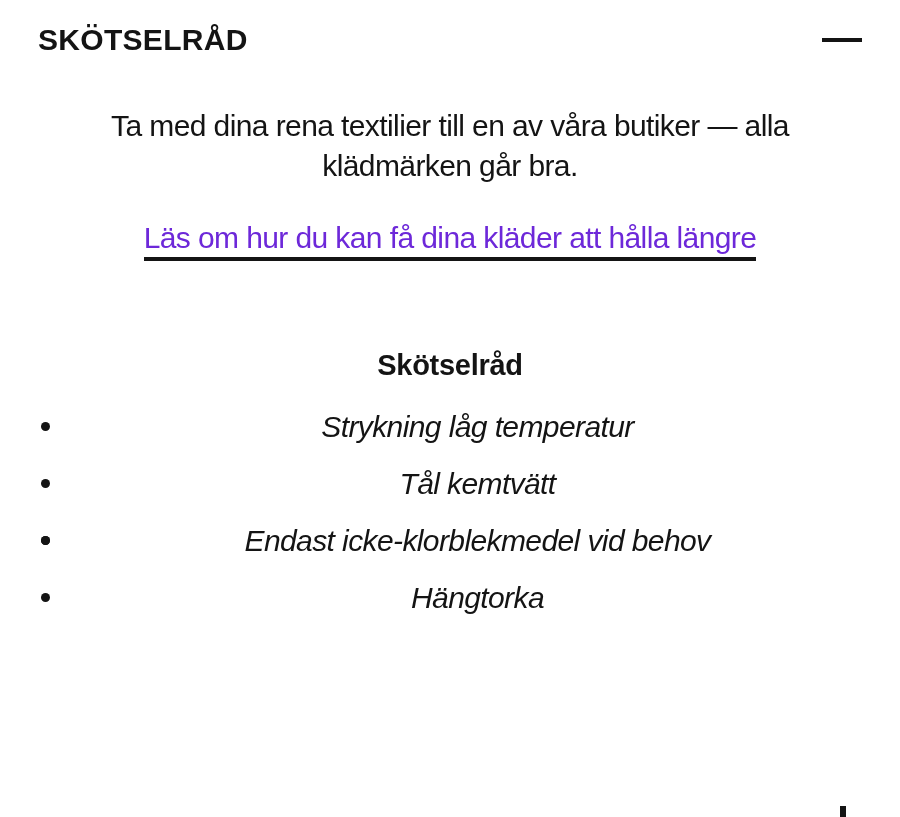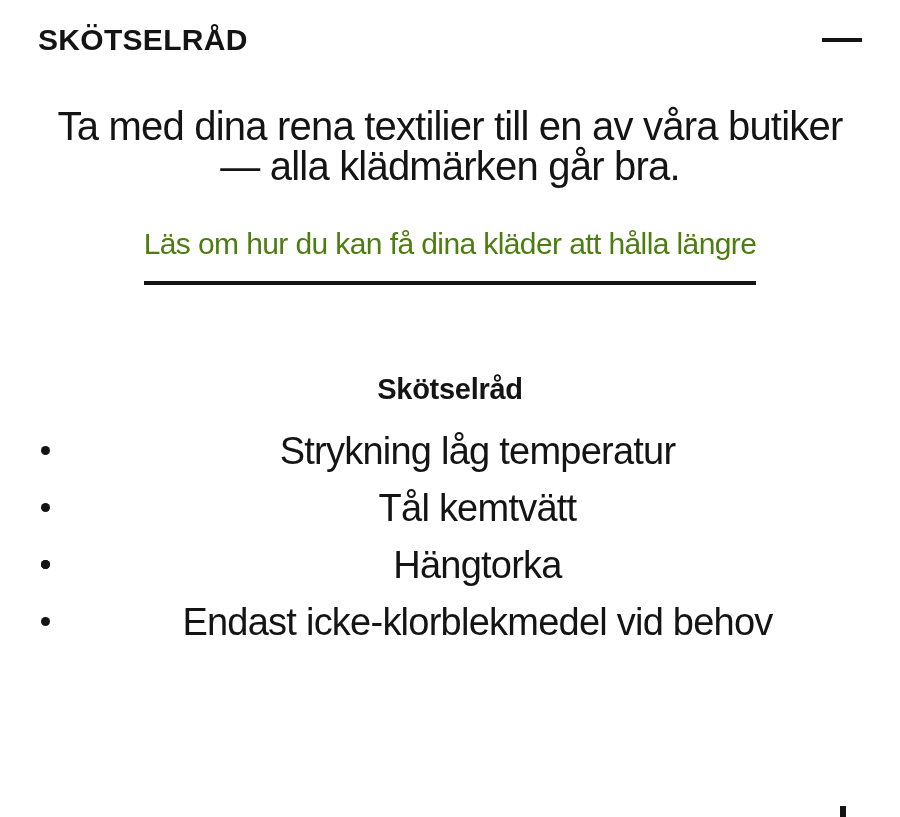--- a/index.html
+++ b/index.html
@@ -34,58 +34,59 @@
   .minus-icon {
     width: 40px;
     height: 4px;
     background: #141414;
     margin-right: 0px;
   }
   
   .intro {
     margin-top: 48px;
     max-width: 828px;
-    font-size: 40px;
+    font-size: 30px;
     line-height: 40px;
     letter-spacing: -0.02em;
   }
   
   .care-link-wrap { margin-top: 34px; }
   .care-link {
     display: inline-block;
     font-size: 30px;
     line-height: 36px;
     letter-spacing: -0.02em;
-    color: #4d7c0f;
+    color: #6d28d9;
     text-decoration: none;
     border-bottom: 4px solid #141414;
-    padding-bottom: 19px;
+    padding-bottom: 1px;
     cursor: pointer;
   }
   
   .list-title {
     margin-top: 86px;
     font-size: 29px;
     line-height: 36px;
     font-weight: 700;
     letter-spacing: -0.01em;
   }
   
   ul.care-list {
     list-style: none;
     margin: 26px 0 0 0;
     padding: 0;
   }
   ul.care-list li {
     position: relative;
     padding-left: 55px;
-    font-size: 38px;
+    font-size: 30px;
     line-height: 36px;
     letter-spacing: -0.02em;
     margin-bottom: 21px;
+    font-style: italic;
   }
   .bullet-dot {
     position: absolute;
     left: 3px;
     top: 13px;
     width: 9px;
     height: 9px;
     border-radius: 50%;
     background: #141414;
   }
@@ -144,25 +145,25 @@
       </li>
       <li>
         <span class="bullet-dot"></span>
         <span>Tål kemtvätt</span>
       </li>
       <li>
         <span class="bullet-dot"></span>
       </li>
       <li>
         <span class="bullet-dot"></span>
-        <span>Hängtorka</span>
+        <span>Endast icke-klorblekmedel vid behov</span>
       </li>
       <li>
         <span class="bullet-dot"></span>
-        <span>Endast icke-klorblekmedel vid behov</span>
+        <span>Hängtorka</span>
       </li>
     </ul>
 
   </div>
 
 </div>
 
 <div class="plus-icon"></div>
 
 </body></html>

